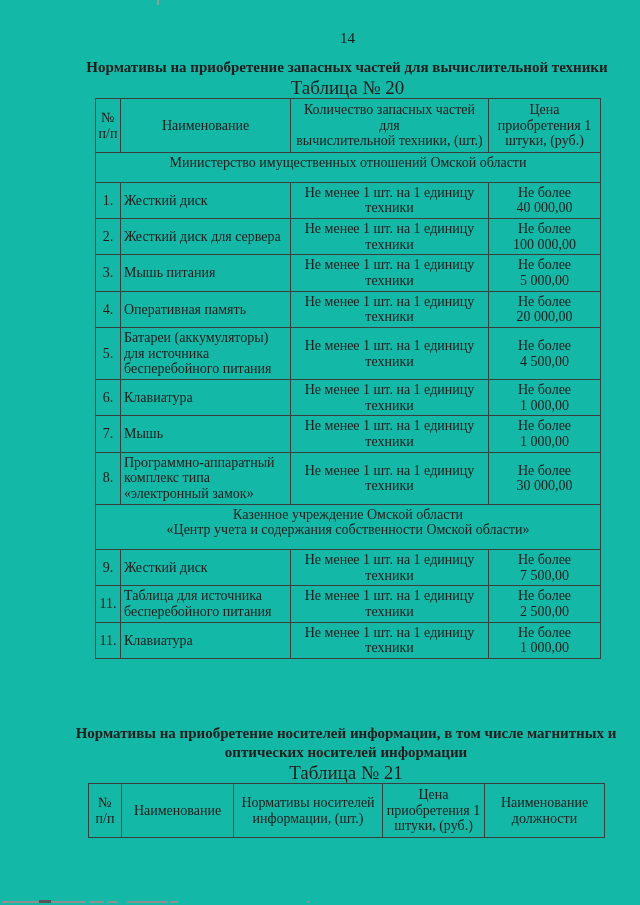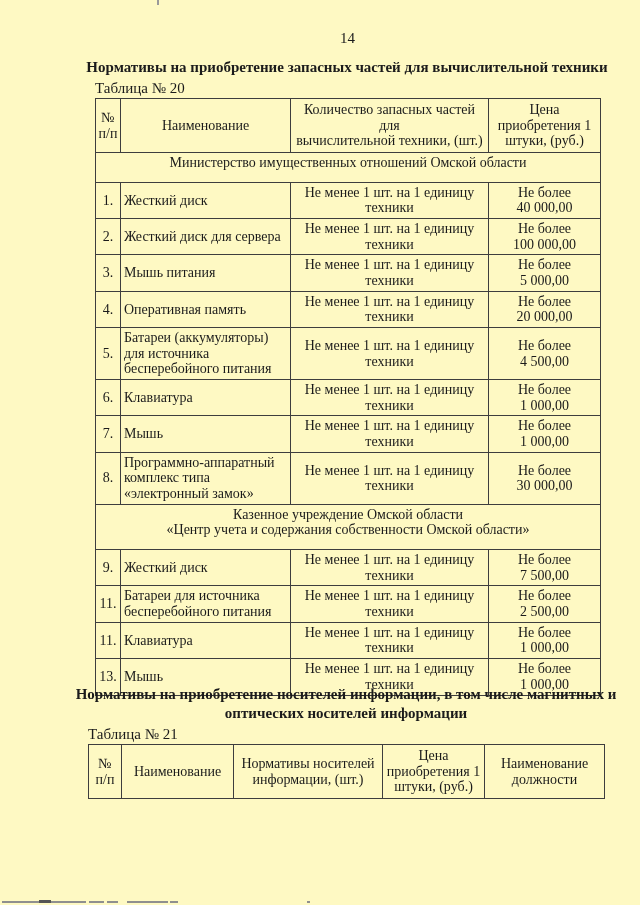--- a/index.html
+++ b/index.html
@@ -1,25 +1,25 @@
 <!DOCTYPE html>
 <html><head>
 <meta charset="utf-8">
 <style>
   html,body { margin:0; padding:0; background:#ffffff; }
   body { width:640px; height:905px; font-family:"Liberation Serif", serif; color:#1b1b1b; }
-  .page { position:relative; width:640px; height:905px; overflow:hidden; background:#fef9c3; }
+  .page { position:relative; width:640px; height:905px; overflow:hidden; background:#14b8a6; }
 
   .sec-top { position:absolute; left:95px; top:0; width:505px; }
-  .sec-bottom { position:absolute; left:88px; top:674px; width:516px; }
+  .sec-bottom { position:absolute; left:88px; top:713px; width:516px; }
 
   .page-number { margin-top:30px; text-align:center; font-size:15px; }
   .doc-title { margin:11px 0 0 -28px; width:560px; text-align:center; font-size:15px;
                line-height:19px; font-weight:bold; white-space:pre-line; }
-  .tbl-caption { margin-top:2px; text-align:left; font-size:15px; line-height:18px; }
+  .tbl-caption { margin-top:2px; text-align:center; font-size:19px; line-height:18px; }
 
   table { border-collapse:collapse; table-layout:fixed; margin-top:1px; }
   .t20 { width:505px; }
   .t21 { width:516px; }
   th, td { border:1px solid #3e3e3e; font-size:14px; line-height:1.12; padding:2px 3px;
            white-space:pre-line; text-align:center; vertical-align:middle;
            font-weight:normal; overflow:hidden; }
   th { padding:3px 2px; }
   td.name { text-align:left; }
   td.section { padding:2px 2px 11px 2px; vertical-align:top; }
@@ -143,38 +143,30 @@
           <tr>
             <td class="num">9.</td>
             <td class="name">Жесткий диск</td>
             <td class="qty">Не менее 1 шт. на 1 единицу
 техники</td>
             <td class="price">Не более
 7 500,00</td>
           </tr>
           <tr>
             <td class="num">11.</td>
-            <td class="name">Батареи для источника
+            <td class="name">Таблица для источника
 бесперебойного питания</td>
             <td class="qty">Не менее 1 шт. на 1 единицу
 техники</td>
             <td class="price">Не более
 2 500,00</td>
           </tr>
           <tr>
             <td class="num">11.</td>
             <td class="name">Клавиатура</td>
-            <td class="qty">Не менее 1 шт. на 1 единицу
-техники</td>
-            <td class="price">Не более
-1 000,00</td>
-          </tr>
-          <tr>
-            <td class="num">13.</td>
-            <td class="name">Мышь</td>
             <td class="qty">Не менее 1 шт. на 1 единицу
 техники</td>
             <td class="price">Не более
 1 000,00</td>
           </tr>
         </tbody>
     </table>
   </div>
 
   <div class="sec-bottom">

